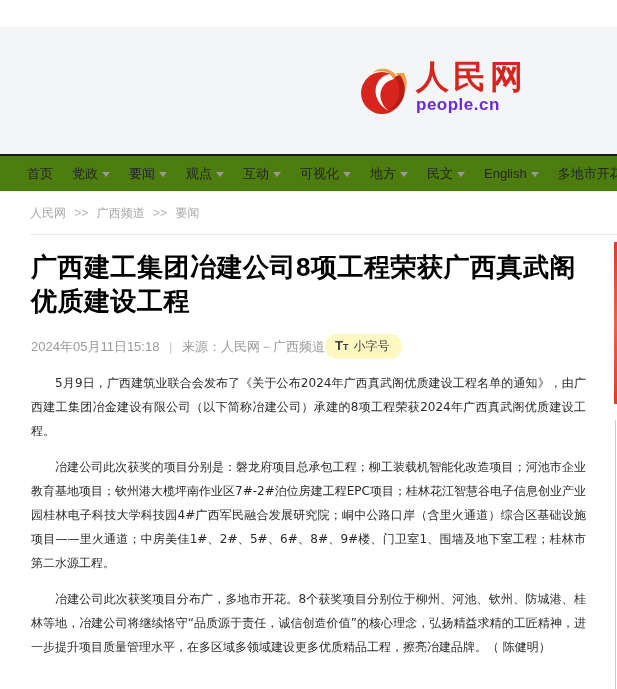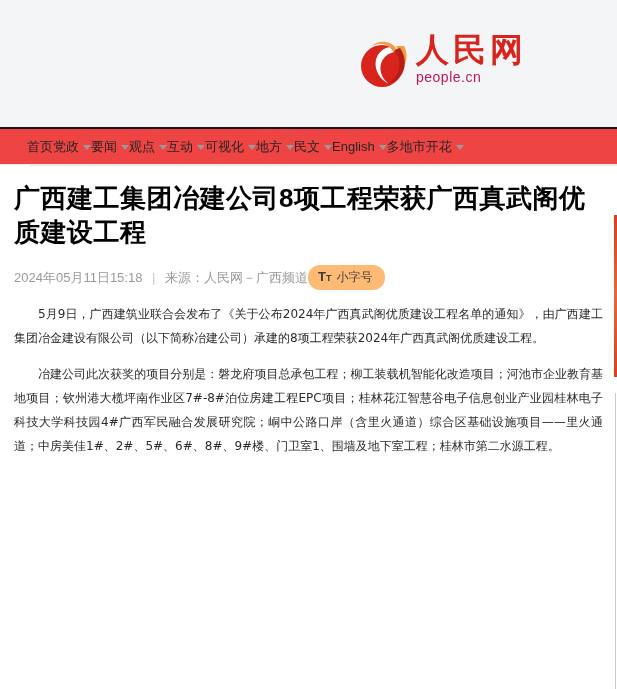--- a/index.html
+++ b/index.html
@@ -2,47 +2,47 @@
 <html><head>
 <meta charset="utf-8">
 <style>
   * { margin:0; padding:0; box-sizing:border-box; }
   html,body { width:617px; height:689px; overflow:hidden; }
   body {
     font-family:"Liberation Sans","DejaVu Sans",sans-serif;
     background:#ffffff;
     position:relative;
   }
-  .page { width:617px; height:488px; position:relative; background:#fff; }
+  .page { width:617px; height:488px; position:relative; background:#fff;margin-top:27px; }
 
   
   .header-band {
     height:127px; background:#f4f5f6; position:relative;
   }
   .logo-wrap {
     position:absolute; left:360px; top:32px;
     display:flex; align-items:flex-start;
   }
   .logo-icon { width:48px; height:62px; margin-right:8px; }
   .logo-texts { display:flex; flex-direction:column; }
   .logo-cn {
     color:#d7251d; font-weight:bold; font-size:33px; line-height:36px;
     letter-spacing:4px; font-family:"DejaVu Serif","Liberation Serif",serif;
   }
   .logo-en {
-    color:#be185d; font-weight:normal; font-size:14px; line-height:19px;
+    color:#6d28d9; font-weight:bold; font-size:17px; line-height:19px;
     letter-spacing:0.5px;
   }
 
   
   .navbar {
-    height:38px; background:#ef4444;
+    height:38px; background:#4d7c0f;
     border-top:2px solid #15171c; border-bottom:1px solid #ececec;
     display:flex; align-items:center;
-    padding-left:27px; 
+    padding-left:27px; gap:19px;
     white-space:nowrap; overflow:hidden;
   }
   .nav-item {
     font-size:13px; color:#252525; text-decoration:none;
     display:inline-flex; align-items:center; gap:4px; cursor:pointer;
   }
   .chev {
     width:0; height:0; display:inline-block;
     border-left:4px solid transparent; border-right:4px solid transparent;
     border-top:5px solid #9a9a9a; margin-top:2px;
@@ -51,33 +51,33 @@
   
   .breadcrumb {
     padding:13px 0 12px 30px; font-size:12px; color:#a9a9a9;
     background:#fff;
   }
   .breadcrumb a { color:#a9a9a9; text-decoration:none; cursor:pointer; }
   .crumb-sep { margin:0 5px; color:#b5b5b5; }
   .top-rule { border-top:1px solid #e8e8e8; margin-left:30px; }
 
   
-  .article { padding:0 14px; }
+  .article { padding:0 31px; }
   .article h1 {
     margin-top:15px;
     font-size:26px; line-height:34px; font-weight:bold; color:#000;
     letter-spacing:0.5px;
   }
   .meta-row {
     margin-top:16px; display:flex; align-items:center; justify-content:flex-start;
   }
   .meta-left { font-size:13px; color:#9a9a9a; }
   .meta-left .sep { margin:0 6px; color:#c5c5c5; }
   .font-size-btn {
-    background:#fdba74; border:none; border-radius:12px;
+    background:#fef9c3; border:none; border-radius:12px;
     padding:4px 12px 4px 10px; font-size:12px; color:#3c3c3c;
     display:inline-flex; align-items:baseline; gap:5px; cursor:pointer;
     font-family:inherit;
   }
   .tt-icon { font-weight:bold; color:#3c3c3c; }
   .tt-icon .t1 { font-size:13px; }
   .tt-icon .t2 { font-size:9px; }
 
   .body-text { margin-top:4px; }
   .body-text p {
@@ -154,40 +154,48 @@
         <span>English</span>
         <i class="chev"></i>
       </a>
     <a class="nav-item">
         <span>多地市开花</span>
         <i class="chev"></i>
       </a>
 
   </nav>
 
+  <div class="breadcrumb">
+    <a>人民网</a>
+    <span class="crumb-sep">&gt;&gt;</span>
+    <a>广西频道</a>
+    <span class="crumb-sep">&gt;&gt;</span>
+    <a>要闻</a>
+  </div>
   <div class="top-rule"></div>
 
   <div class="article">
     <h1>广西建工集团冶建公司8项工程荣获广西真武阁优质建设工程</h1>
 
     <div class="meta-row">
       <div class="meta-left">
         <span>2024年05月11日15:18</span>
         <span class="sep">|</span>
         <span>来源：人民网－广西频道</span>
       </div>
       <button class="font-size-btn">
         <span class="tt-icon"><span class="t1">T</span><span class="t2">T</span></span>
         <span>小字号</span>
       </button>
     </div>
 
     <div class="body-text">
       <p>5月9日，广西建筑业联合会发布了《关于公布2024年广西真武阁优质建设工程名单的通知》，由广西建工集团冶金建设有限公司（以下简称冶建公司）承建的8项工程荣获2024年广西真武阁优质建设工程。</p>
-      <p>冶建公司此次获奖的项目分别是：磐龙府项目总承包工程；柳工装载机智能化改造项目；河池市企业教育基地项目；钦州港大榄坪南作业区7#-8#泊位房建工程EPC项目；桂林花江智慧谷电子信息创业产业园桂林电子科技大学科技园4#广西军民融合发展研究院；峒中公路口岸（含里火通道）综合区基础设施项目——里火通道；中房美佳1#、2#、5#、6#、8#、9#楼、门卫室1、围墙及地下室工程；桂林市第二水源工程。</p>
+      <p>冶建公司此次获奖的项目分别是：磐龙府项目总承包工程；柳工装载机智能化改造项目；河池市企业教育基地项目；钦州港大榄坪南作业区7#-2#泊位房建工程EPC项目；桂林花江智慧谷电子信息创业产业园桂林电子科技大学科技园4#广西军民融合发展研究院；峒中公路口岸（含里火通道）综合区基础设施项目——里火通道；中房美佳1#、2#、5#、6#、8#、9#楼、门卫室1、围墙及地下室工程；桂林市第二水源工程。</p>
+      <p>冶建公司此次获奖项目分布广，多地市开花。8个获奖项目分别位于柳州、河池、钦州、防城港、桂林等地，冶建公司将继续恪守“品质源于责任，诚信创造价值”的核心理念，弘扬精益求精的工匠精神，进一步提升项目质量管理水平，在多区域多领域建设更多优质精品工程，擦亮冶建品牌。（ 陈健明）</p>
     </div>
 
   </div>
 
   <div class="edge-red"></div>
   <div class="edge-gray"></div>
 
 </div>
 
 </body></html>

